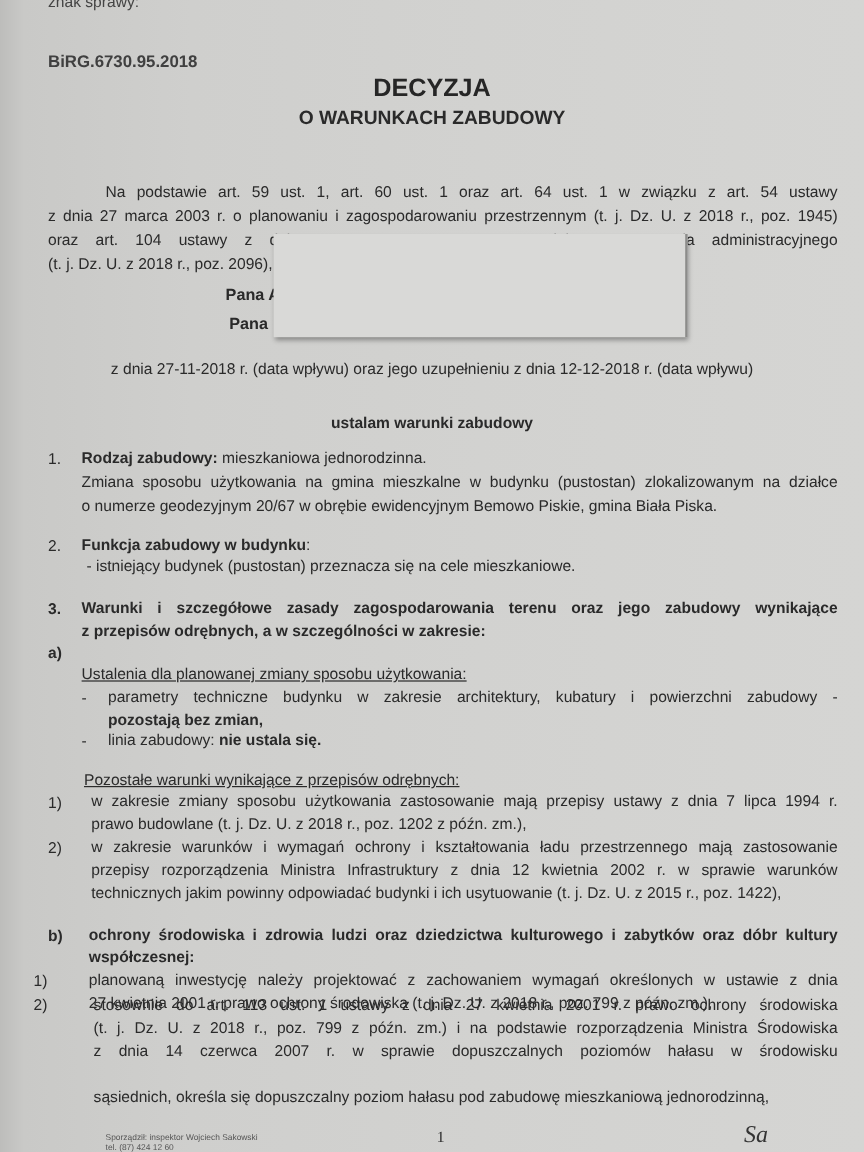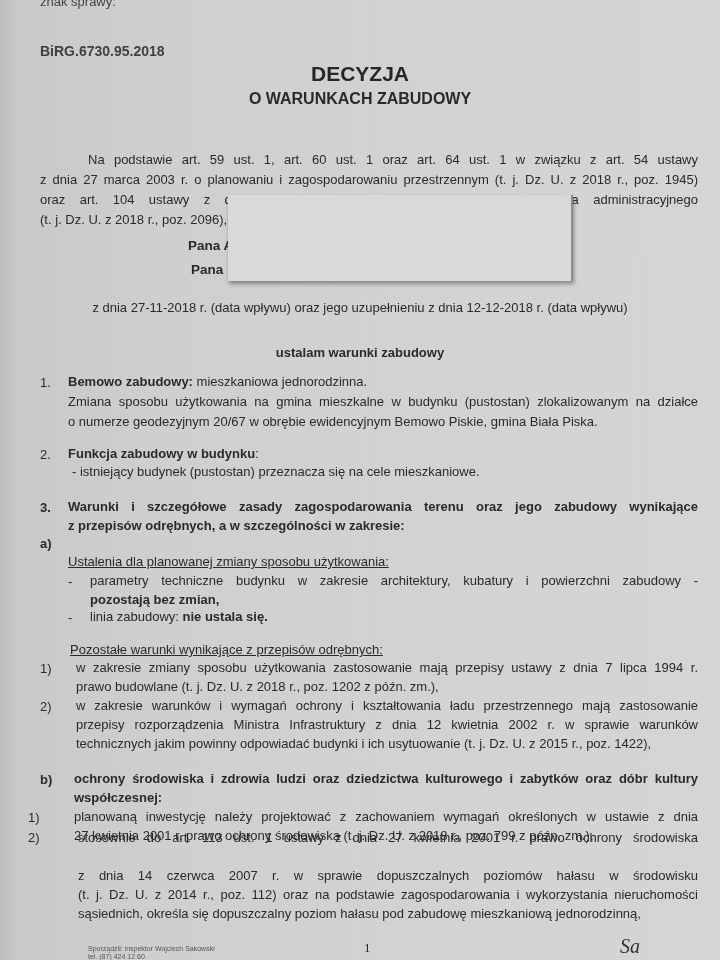--- a/index.html
+++ b/index.html
@@ -50,21 +50,21 @@
 
   <div class="abs pana" style="left:188px; top:238px;">Pana A</div>
   <div class="abs pana" style="left:191px; top:262px;">Pana</div>
   <div class="redact"></div>
 
   <div class="abs center" style="top:300px;">z dnia 27-11-2018 r. (data wpływu) oraz jego uzupełnieniu z dnia 12-12-2018 r. (data wpływu)</div>
 
   <div class="abs center bold" style="top:345px;">ustalam warunki zabudowy</div>
 
   <div class="num" style="left:40px; top:375px;">1.</div>
-  <div class="line" style="left:68px; top:372px;"><span class="bold">Bemowo zabudowy:</span><span> mieszkaniowa jednorodzinna.</span></div>
+  <div class="line" style="left:68px; top:372px;"><span class="bold">Rodzaj zabudowy:</span><span> mieszkaniowa jednorodzinna.</span></div>
   <div class="just" style="left:68px; top:392px; width:630px;">Zmiana sposobu użytkowania na gmina mieszkalne w budynku (pustostan) zlokalizowanym na działce</div>
   <div class="line" style="left:68px; top:412px;">o numerze geodezyjnym 20/67 w obrębie ewidencyjnym Bemowo Piskie, gmina Biała Piska.</div>
 
   <div class="num" style="left:40px; top:447px;">2.</div>
   <div class="line" style="left:68px; top:444px;"><span class="bold">Funkcja zabudowy w budynku</span><span>:</span></div>
   <div class="line" style="left:72px; top:462px;">- istniejący budynek (pustostan) przeznacza się na cele mieszkaniowe.</div>
 
   <div class="num bold" style="left:40px; top:500px;">3.</div>
   <div class="just bold" style="left:68px; top:497px; width:630px;">Warunki i szczegółowe zasady zagospodarowania terenu oraz jego zabudowy wynikające</div>
   <div class="line bold" style="left:68px; top:516px;">z przepisów odrębnych, a w szczególności w zakresie:</div>
@@ -92,21 +92,21 @@
   <div class="num bold" style="left:40px; top:772px;">b)</div>
   <div class="just bold" style="left:74px; top:769px; width:624px;">ochrony środowiska i zdrowia ludzi oraz dziedzictwa kulturowego i zabytków oraz dóbr kultury</div>
   <div class="line bold" style="left:74px; top:788px;">współczesnej:</div>
 
   <div class="num" style="left:28px; top:810px;">1)</div>
   <div class="just" style="left:74px; top:807px; width:624px;">planowaną inwestycję należy projektować z zachowaniem wymagań określonych w ustawie z dnia</div>
   <div class="line" style="left:74px; top:826px;">27 kwietnia 2001 r. prawo ochrony środowiska (t. j. Dz. U. z 2018 r., poz. 799 z późn. zm.),</div>
 
   <div class="num" style="left:28px; top:830px;">2)</div>
   <div class="just" style="left:78px; top:828px; width:620px;">stosownie do art. 113 ust. 1 ustawy z dnia 27 kwietnia 2001 r. prawo ochrony środowiska</div>
+  <div class="just" style="left:78px; top:847px; width:620px;">(t. j. Dz. U. z 2018 r., poz. 799 z późn. zm.) i na podstawie rozporządzenia Ministra Środowiska</div>
   <div class="just" style="left:78px; top:866px; width:620px;">z dnia 14 czerwca 2007 r. w sprawie dopuszczalnych poziomów hałasu w środowisku</div>
-  <div class="just" style="left:78px; top:885px; width:620px;">(t. j. Dz. U. z 2014 r., poz. 112) oraz na podstawie zagospodarowania i wykorzystania nieruchomości</div>
   <div class="line" style="left:78px; top:904px;">sąsiednich, określa się dopuszczalny poziom hałasu pod zabudowę mieszkaniową jednorodzinną,</div>
 
   <div class="abs footer-small" style="top:945px;">Sporządził: inspektor Wojciech Sakowski</div>
   <div class="abs footer-small" style="top:953px;">tel. (87) 424 12 60</div>
   <div class="abs page-num">1</div>
   <div class="abs sig">Sa</div>
 </div>
 
 </body></html>

